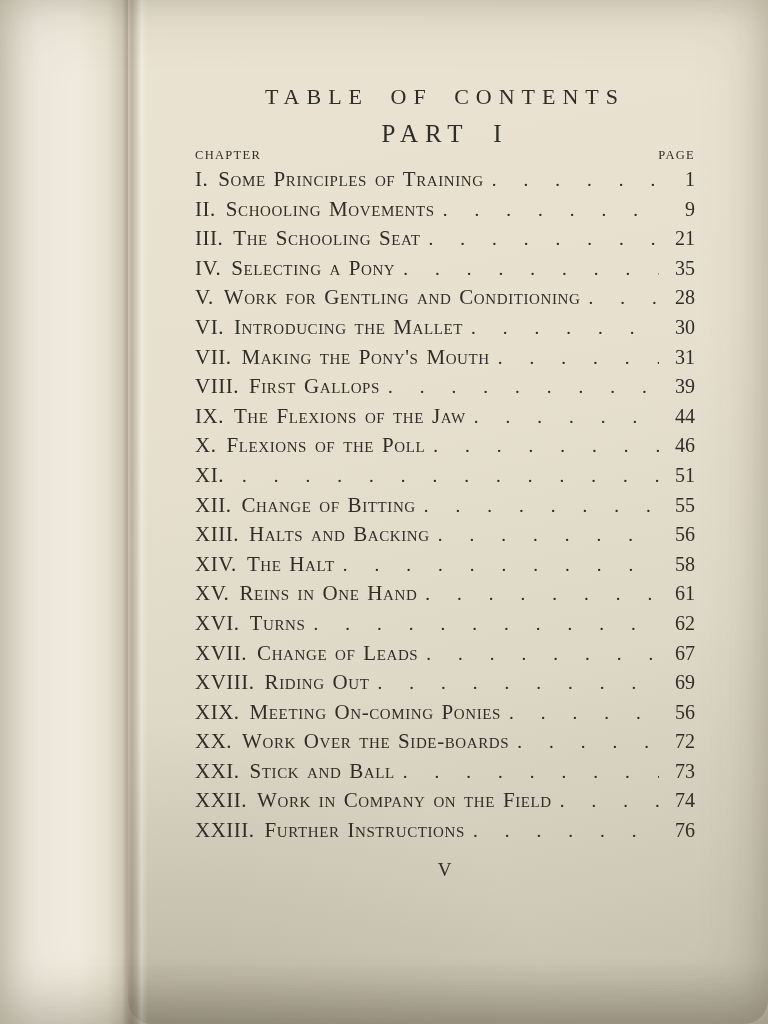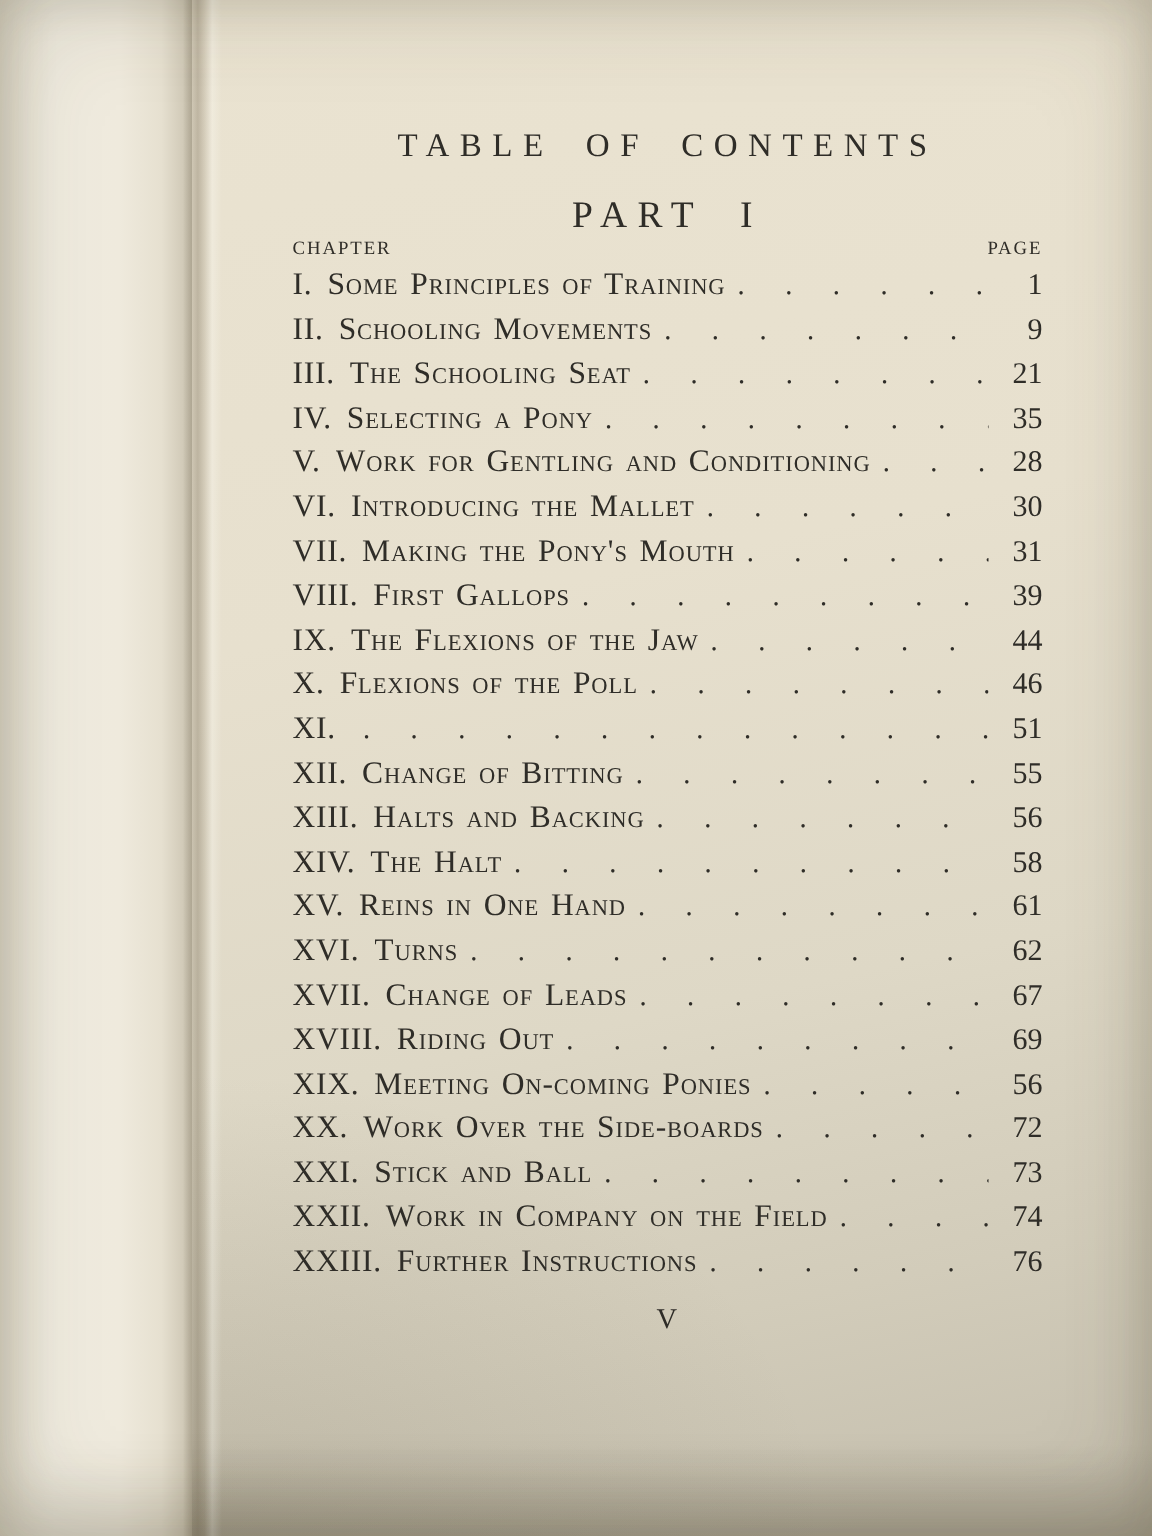--- a/index.html
+++ b/index.html
@@ -28,20 +28,21 @@
       rgba(120,108,86,0) 0%, rgba(120,108,86,.38) 38%,
       rgba(120,108,86,.18) 55%, rgba(255,255,250,.28) 75%, rgba(120,108,86,0) 100%);
     z-index:2;
   }
   
   .right-page{
     position:absolute;left:128px;top:0;bottom:0;right:0;
     background:linear-gradient(168deg,
       var(--paper-right-top,#eae3d1) 0%, #e7e0ce 38%,
       #ded8c6 64%, #d2ccba 82%, var(--paper-right-bottom,#c6c0af) 96%);
+    border-radius:24px;
   }
   .right-page::before{ 
     content:"";position:absolute;inset:0;
     background:
       radial-gradient(120% 55% at 0% 100%, rgba(95,88,70,.16), rgba(95,88,70,0) 55%),
       linear-gradient(0deg, rgba(85,78,62,.18) 0%, rgba(85,78,62,0) 6%);
     pointer-events:none;
   }
   
   .photo::after{
@@ -57,21 +58,21 @@
     color:var(--ink,#2f2d28);
   }
   .toc-title{
     text-align:center;
     font-size:22px;line-height:26px;
     letter-spacing:7px;word-spacing:9px;
     white-space:nowrap;
   }
   .part-heading{
     text-align:center;
-    margin-top:20px;
+    margin-top:10px;
     font-size:25px;line-height:28px;
     letter-spacing:7px;word-spacing:11px;
   }
   .labels-row{
     display:flex;justify-content:space-between;align-items:baseline;
     font-size:12.5px;letter-spacing:1.3px;
   }
   .entries{margin-top:2px;}
   .entry{
     display:flex;align-items:baseline;

